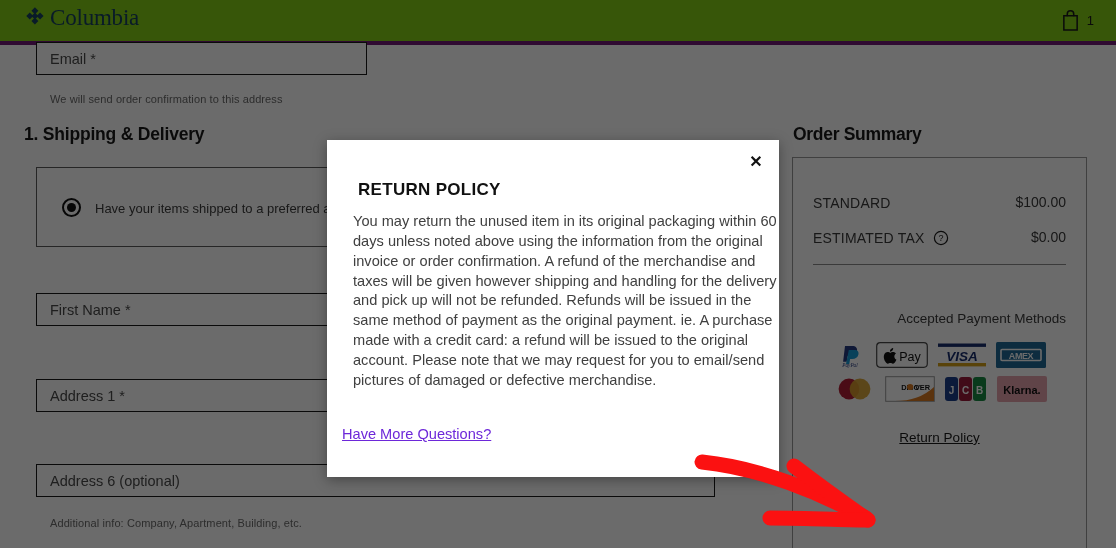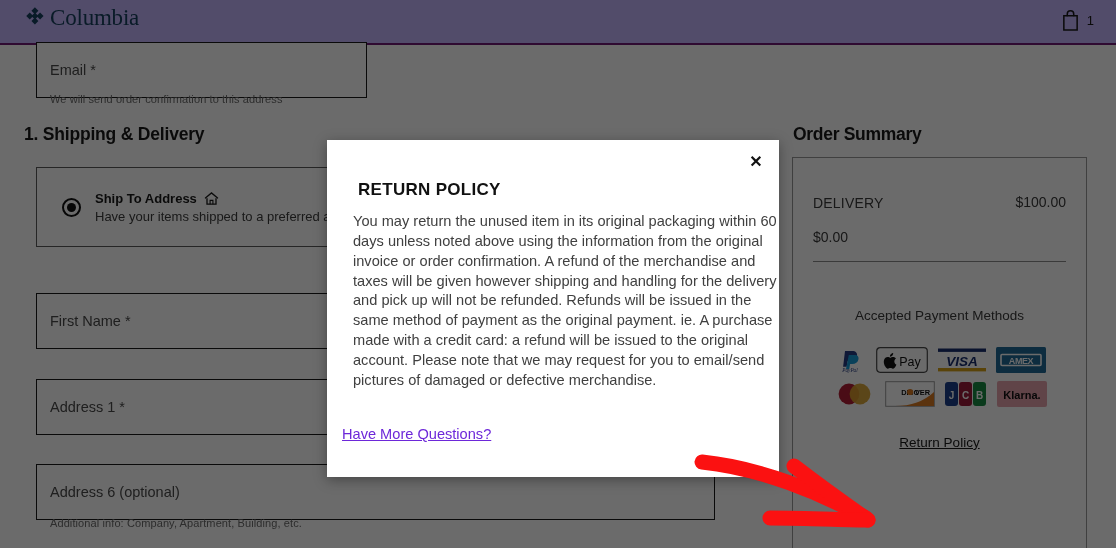--- a/index.html
+++ b/index.html
@@ -9,38 +9,38 @@
     font-family: "Liberation Sans", sans-serif;
     background: #ffffff;
   }
   #root { position: relative; width: 1116px; height: 548px; background: #ffffff; }
 
   
   .page { position: absolute; inset: 0; background: #ffffff; }
 
   .header {
     position: absolute; left: 0; top: 0; width: 1116px; height: 45px;
-    background: #c4b5fd; border-bottom: 2px solid #701a75;
+    background: #84cc16; border-bottom: 4px solid #701a75;
     display: flex; align-items: center;
   }
   .logo-wrap { position: absolute; left: 24px; top: 7px; display: flex; align-items: center; gap: 4px; }
   .logo-mark { width: 22px; height: 22px; display: block; }
   .logo-text {
     font-family: "Liberation Serif", serif;
     font-size: 23px; color: #17415f; letter-spacing: -0.2px; line-height: 22px;
   }
   .cart-wrap { position: absolute; right: 22px; top: 10px; display: flex; align-items: center; gap: 7px; }
   .cart-icon { width: 19px; height: 21px; display: block; }
   .cart-count { font-size: 13px; color: #1a1a1a; }
 
   
   .form-col { position: absolute; left: 0; top: 45px; width: 781px; }
 
   .field {
-    position: relative; height: 56px; border: 1px solid #1a1a1a;
+    position: relative; height: 33px; border: 1px solid #1a1a1a;
     background: #ffffff; display: flex; align-items: center;
   }
   .field .label { font-size: 14.5px; color: #4a4a4a; padding-left: 13px; }
   .field-note { font-size: 11px; color: #6b6b6b; padding-left: 14px; padding-top: 6px; letter-spacing: .1px; }
 
   #email-field { position: absolute; left: 36px; top: -3px; width: 331px; }
   #email-note { position: absolute; left: 36px; top: 42px; }
 
   .section-title {
     position: absolute; left: 24px; top: 79px;
@@ -80,22 +80,22 @@
     background: #ffffff; padding: 36px 20px 0 20px;
   }
   .sum-row { display: flex; justify-content: space-between; align-items: flex-start; margin-bottom: 16px; }
   .sum-label { font-size: 14px; color: #3a3a3a; letter-spacing: .2px; max-width: 150px; line-height: 1.35; display: flex; align-items: center; gap: 8px; }
   .sum-val { font-size: 14px; color: #3a3a3a; white-space: nowrap; }
   .qmark { width: 16px; height: 16px; display: block; flex: 0 0 auto; }
   .sum-divider { height: 1px; background: #8a8a8a; margin: 10px 0 14px 0; }
   .sum-row.total .sum-label { font-weight: bold; color: #111; }
   .sum-row.total .sum-val { font-weight: bold; color: #111; font-size: 14.5px; }
 
-  .pay-title { text-align: center; font-size: 13.5px; color: #3a3a3a; margin-top: 46px; }
-  .pay-grid { display: flex; flex-wrap: wrap; justify-content: center; gap: 8px 9px; margin-top: 24px; padding: 0 8px; }
+  .pay-title { text-align: right; font-size: 13.5px; color: #3a3a3a; margin-top: 46px; }
+  .pay-grid { display: flex; flex-wrap: wrap; justify-content: center; gap: 8px 9px; margin-top: 16px; padding: 0 8px; }
   .pay-ic { height: 26px; display: block; }
 
   .return-link-wrap { text-align: center; margin-top: 26px; }
   .return-link { font-size: 13.5px; color: #1a1a1a; text-decoration: underline; }
 
   
   .overlay { position: absolute; inset: 0; background: rgba(0,0,0,0.58); }
 
   
   .modal {
@@ -160,58 +160,57 @@
       </div>
       <div class="field-note" id="email-note">We will send order confirmation to this address</div>
 
       <div class="section-title">1. Shipping &amp; Delivery</div>
 
       <div class="ship-box">
         <span class="radio-outer">
           <span class="radio-inner"></span>
         </span>
         <span class="ship-texts">
-          <span class="ship-title-row">
-            <span class="ship-title">Ship To Address</span>
-            <svg class="home-icon" viewBox="0 0 16 16">
-              <path d="M1.5 7.4 L8 2 L14.5 7.4" fill="none" stroke="#1a1a1a" stroke-width="1.4" stroke-linecap="round"></path>
-              <path d="M3.2 7.6 V14 H12.8 V7.6" fill="none" stroke="#1a1a1a" stroke-width="1.4"></path>
-              <path d="M6.5 14 V10 H9.5 V14" fill="none" stroke="#1a1a1a" stroke-width="1.2"></path>
+          <span class="ship-sub" style="display:block">Have your items shipped to a preferred address</span>
+        </span>
+      </div>
+
+      <div class="field" id="first-name">
+        <span class="label">First Name *</span>
+      </div>
+
+      <div class="field" id="address1">
+        <span class="label">Address 1 *</span>
+      </div>
+
+      <div class="field" id="address2">
+        <span class="label">Address 6 (optional)</span>
+      </div>
+      <div class="field-note" id="address2-note">Additional info: Company, Apartment, Building, etc.</div>
+    </div>
+
+    <div class="summary-col">
+      <div class="summary-title">Order Summary</div>
+
+      <div class="summary-box">
+
+        <div class="sum-row">
+          <span class="sum-label">STANDARD</span>
+          <span class="sum-val">$100.00</span>
+        </div>
+
+
+        <div class="sum-row">
+          <span class="sum-label">
+            <span>ESTIMATED TAX</span>
+            <svg class="qmark" viewBox="0 0 16 16">
+              <circle cx="8" cy="8" r="6.6" fill="none" stroke="#1a1a1a" stroke-width="1.2"></circle>
+              <text x="8" y="11.4" font-size="9" font-family="Liberation Sans, sans-serif" text-anchor="middle" fill="#1a1a1a">?</text>
             </svg>
           </span>
-          <span class="ship-sub" style="display:block">Have your items shipped to a preferred address</span>
-        </span>
-      </div>
-
-      <div class="field" id="first-name">
-        <span class="label">First Name *</span>
-      </div>
-
-      <div class="field" id="address1">
-        <span class="label">Address 1 *</span>
-      </div>
-
-      <div class="field" id="address2">
-        <span class="label">Address 6 (optional)</span>
-      </div>
-      <div class="field-note" id="address2-note">Additional info: Company, Apartment, Building, etc.</div>
-    </div>
-
-    <div class="summary-col">
-      <div class="summary-title">Order Summary</div>
-
-      <div class="summary-box">
-
-        <div class="sum-row">
-          <span class="sum-label">DELIVERY</span>
-          <span class="sum-val">$100.00</span>
-        </div>
-
-
-        <div class="sum-row">
           <span class="sum-val">$0.00</span>
         </div>
 
         <div class="sum-divider"></div>
 
 
         <div class="pay-title">Accepted Payment Methods</div>
 
         <div class="pay-grid">
 

